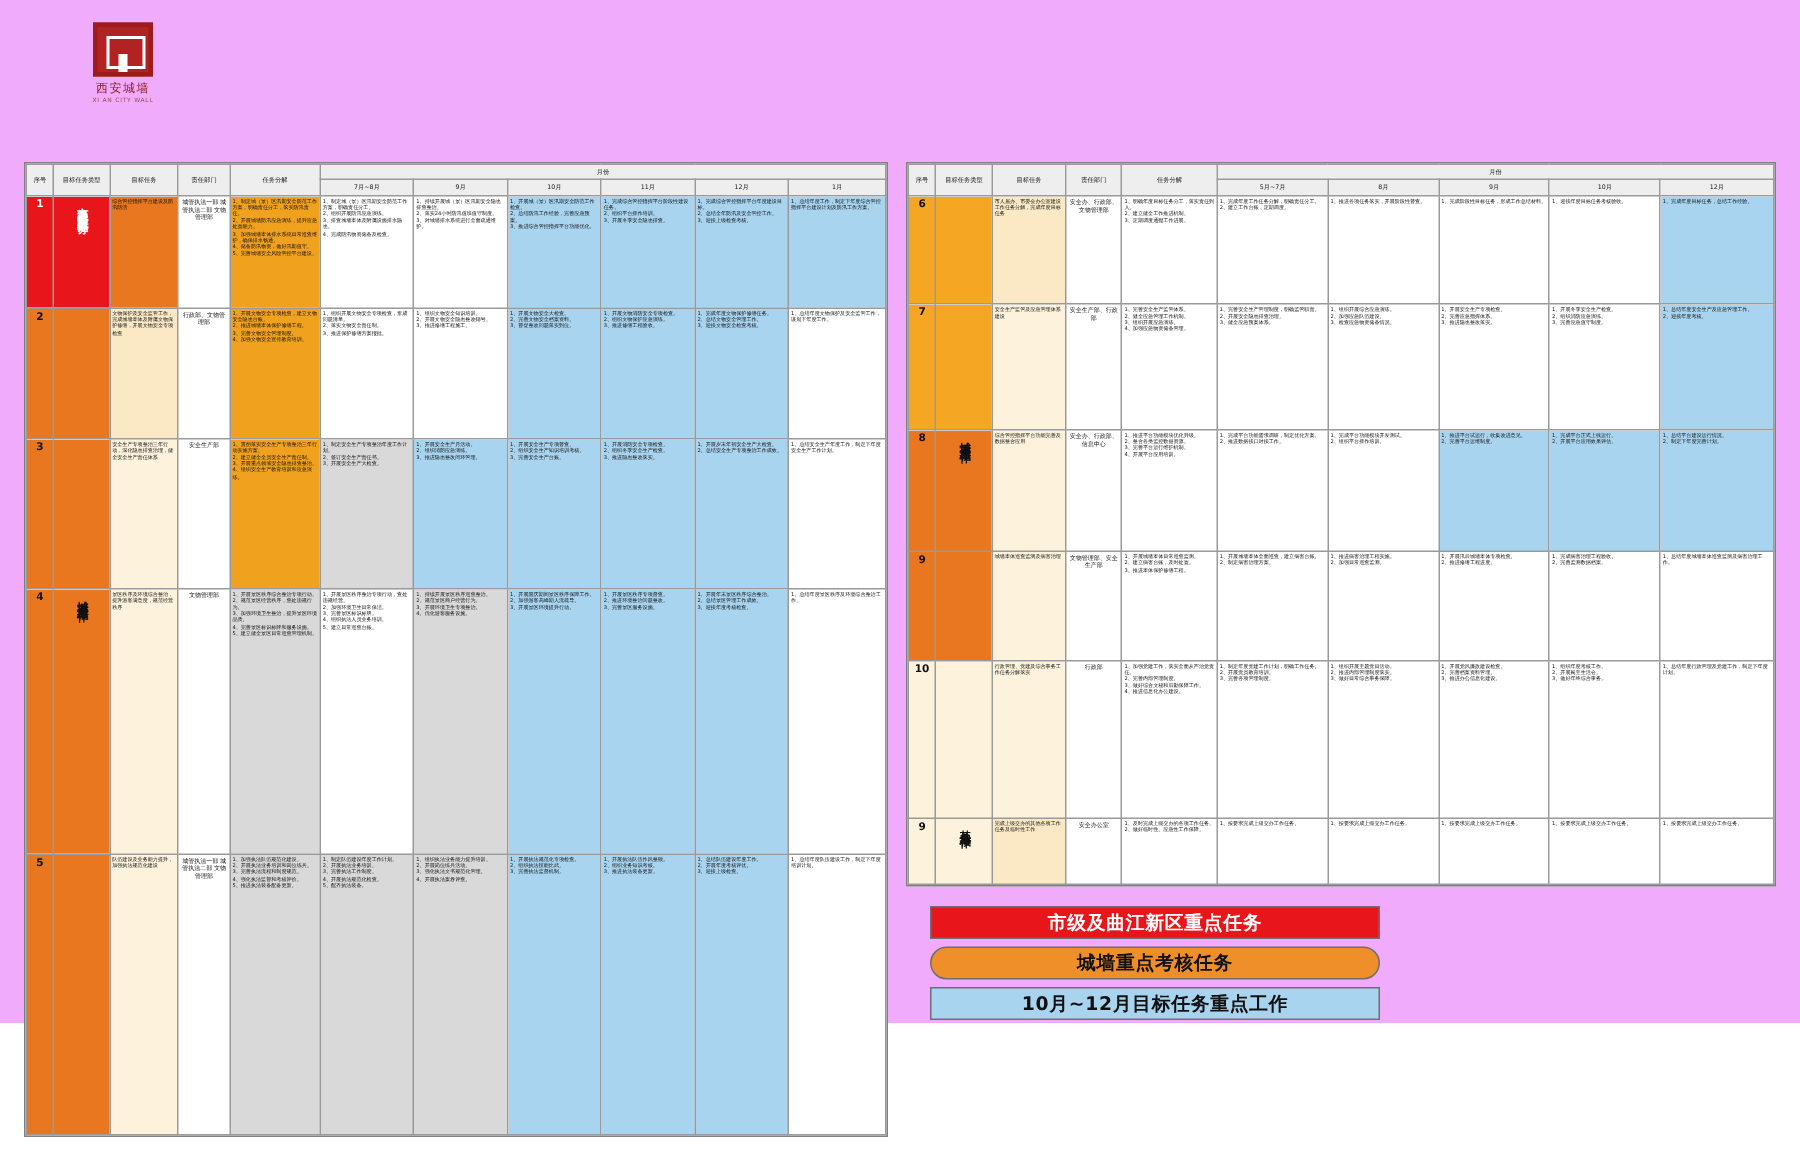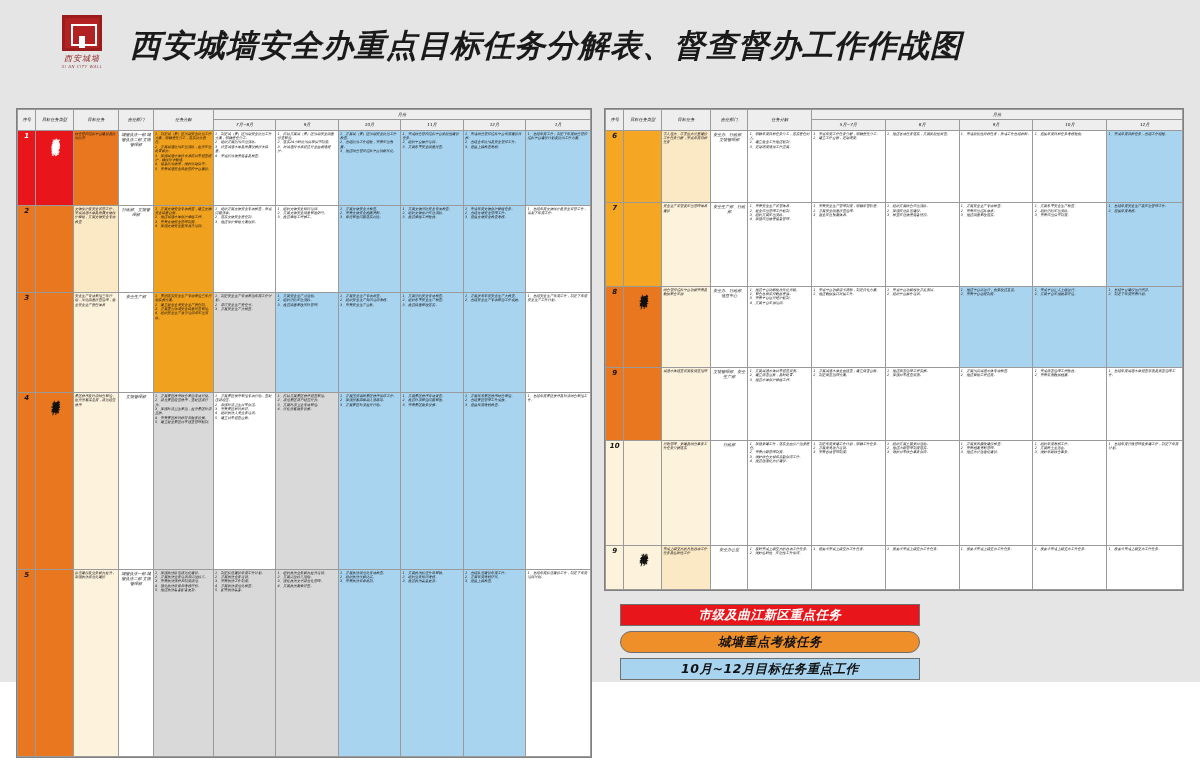--- a/index.html
+++ b/index.html
@@ -6,22 +6,21 @@
   html, body {
     margin: 0; padding: 0;
     width: 1200px; height: 782px;
     background: #ffffff;
     font-family: "DejaVu Sans", "Liberation Sans", sans-serif;
     overflow: hidden;
   }
   #page {
     position: relative;
     width: 1200px; height: 682px;
-    background: #e5e5e5;
-    font-style: italic;
+    background: #f0abfc;
   }
 
   
   #header {
     position: absolute;
     left: 0; top: 0;
     width: 1200px; height: 92px;
     display: flex;
     align-items: center;
     padding-left: 52px;
@@ -157,21 +156,20 @@
 <body>
 
 <div id="page">
 
   <div id="header">
     <div id="logo">
       <div class="mark"></div>
       <div class="logotext">西安城墙</div>
       <div class="logosub">XI AN CITY WALL</div>
     </div>
-    <div id="title">西安城墙安全办重点目标任务分解表、督查督办工作作战图</div>
   </div>
 
   <div class="panel" id="panel-left">
     <table class="grid">
       <colgroup>
         <col style="width:3.2%">
           <col style="width:6.5%">
           <col style="width:8%">
         <col style="width:6%">
           <col style="width:10.5%">

